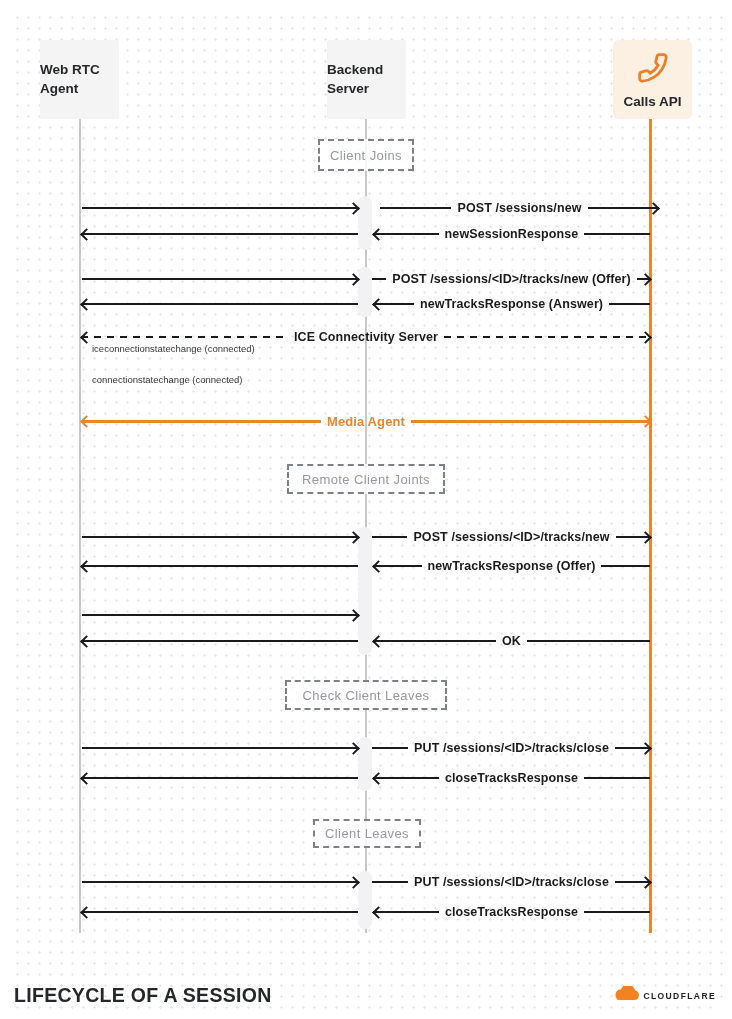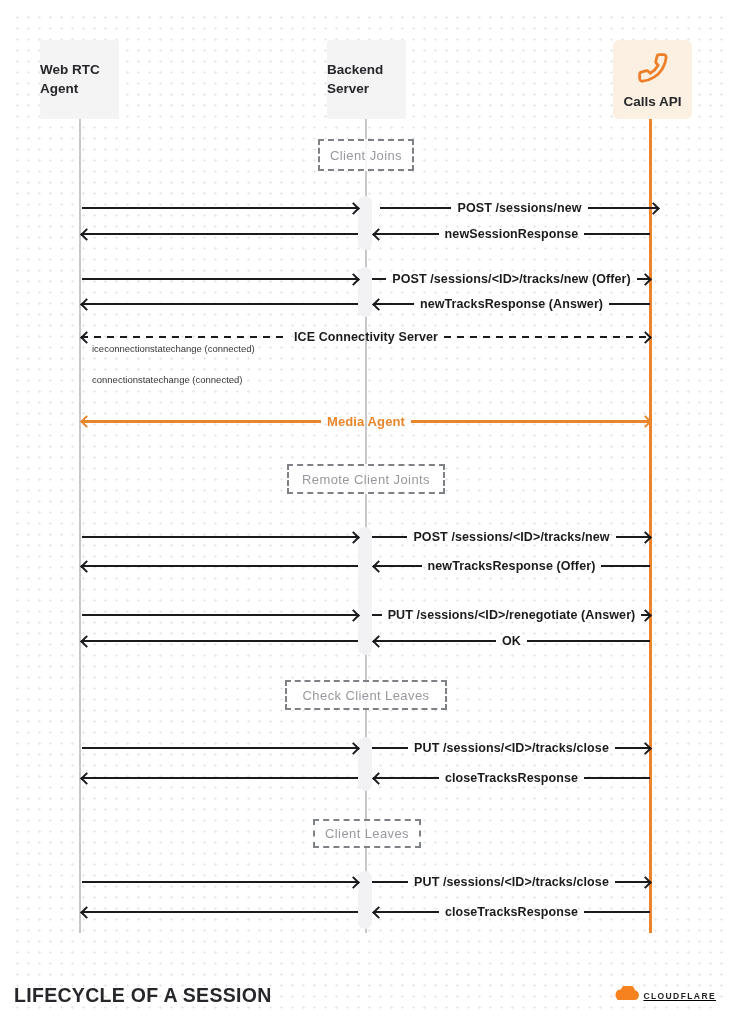--- a/index.html
+++ b/index.html
@@ -29,21 +29,21 @@
   .head{width:9px;height:9px;border-top:2.6px solid currentColor;border-right:2.6px solid currentColor;
         flex:0 0 auto;box-sizing:border-box;}
   .hr{transform:rotate(45deg);margin-left:-10px;}
   .hl{transform:rotate(-135deg);margin-right:-10px;}
   .lbl{padding:0 6px;font-size:12.5px;font-weight:700;letter-spacing:0.1px;color:#1b1b1d;
        white-space:nowrap;flex:0 0 auto;}
   .media .lbl{color:#e8862d;font-size:13px;}
   .note{position:absolute;left:92px;font-size:9.5px;color:#37383b;z-index:2;white-space:nowrap;}
   .title{position:absolute;left:14px;top:984px;font-size:19.5px;font-weight:700;color:#26272a;
          letter-spacing:0.3px;z-index:5;}
-  .logo{position:absolute;right:16px;top:986px;display:flex;align-items:center;gap:3px;z-index:5;text-decoration:underline;}
+  .logo{position:absolute;right:16px;top:986px;display:flex;align-items:center;gap:3px;z-index:5;}
   .logo .brand{font-size:8.5px;font-weight:700;letter-spacing:1.4px;color:#1f2022;}
 </style>
 </head>
 <body>
 
 <div class="frame">
   <div class="dots"></div>
 
   <div class="lifeline ll-gray" style="left:79px"></div>
   <div class="lifeline ll-gray" style="left:365px"></div>
@@ -159,26 +159,20 @@
     </div>
   <div class="arrow" style="left:82px;top:559px;width:276px">
       <i class="head hl"></i>
       <i class="seg"></i>
     </div>
 
   <div class="arrow" style="left:82px;top:608px;width:276px">
       <i class="seg"></i>
       <i class="head hr"></i>
     </div>
-  <div class="arrow" style="left:372px;top:608px;width:278px">
-      <i class="seg"></i>
-      <b class="lbl">PUT /sessions/&lt;ID&gt;/renegotiate (Answer)</b>
-      <i class="seg"></i>
-      <i class="head hr"></i>
-    </div>
 
   <div class="arrow" style="left:374px;top:634px;width:276px">
       <i class="head hl"></i>
       <i class="seg"></i>
       <b class="lbl">OK</b>
       <i class="seg"></i>
     </div>
   <div class="arrow" style="left:82px;top:634px;width:276px">
       <i class="head hl"></i>
       <i class="seg"></i>

